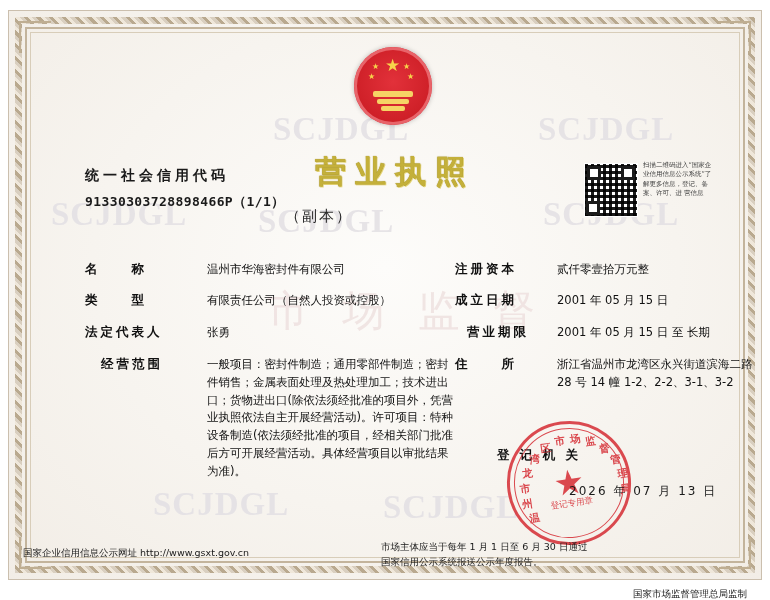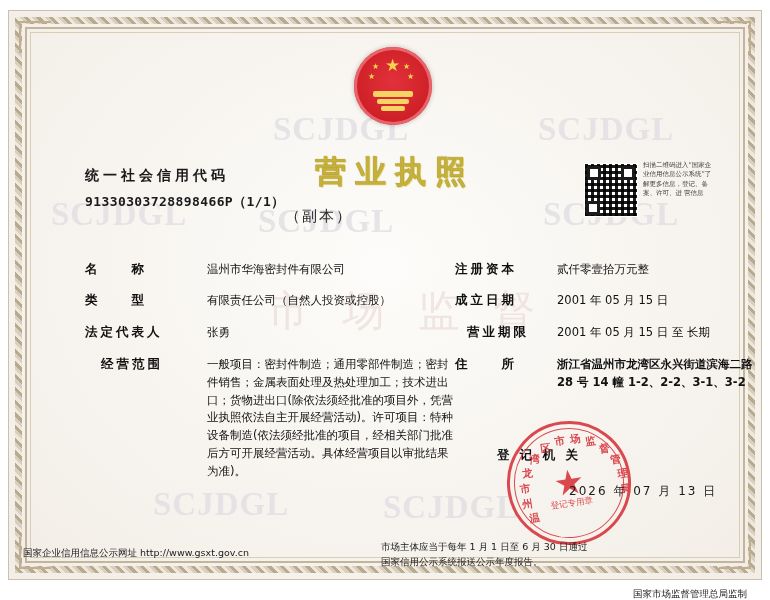--- a/index.html
+++ b/index.html
@@ -218,21 +218,21 @@
   <div class="fl" style="left:446px;top:250px;">注册资本</div>
   <div class="fv" style="left:528px;top:251px;">贰仟零壹拾万元整</div>
 
   <div class="fl" style="left:446px;top:281px;">成立日期</div>
   <div class="fv" style="left:528px;top:282px;">2001 年 05 月 15 日</div>
 
   <div class="fl" style="left:446px;top:313px;margin-left:12px;">营业期限</div>
   <div class="fv" style="left:528px;top:314px;">2001 年 05 月 15 日 至 长期</div>
 
   <div class="fl" style="left:446px;top:345px;">住　　所</div>
-  <div class="fv wrap" style="left:528px;top:345px;width:196px;font-weight:bold;">浙江省温州市龙湾区永兴街道滨海二路 28 号 14 幢 1-2、2-2、3-1、3-2</div>
+  <div class="fv wrap" style="left:528px;top:345px;width:196px;">浙江省温州市龙湾区永兴街道滨海二路 28 号 14 幢 1-2、2-2、3-1、3-2</div>
 
   <div class="fl" style="left:488px;top:436px;">登 记 机 关</div>
 
   <div class="seal">
     <div class="ring"></div>
     <div class="sstar">★</div>
     <div class="seal-txt">
       <span style="transform:rotate(-118deg) translate(0,-50px) rotate(118deg);">温</span>
       <span style="transform:rotate(-100deg) translate(0,-50px) rotate(100deg);">州</span>
       <span style="transform:rotate(-82deg) translate(0,-50px) rotate(82deg);">市</span>

